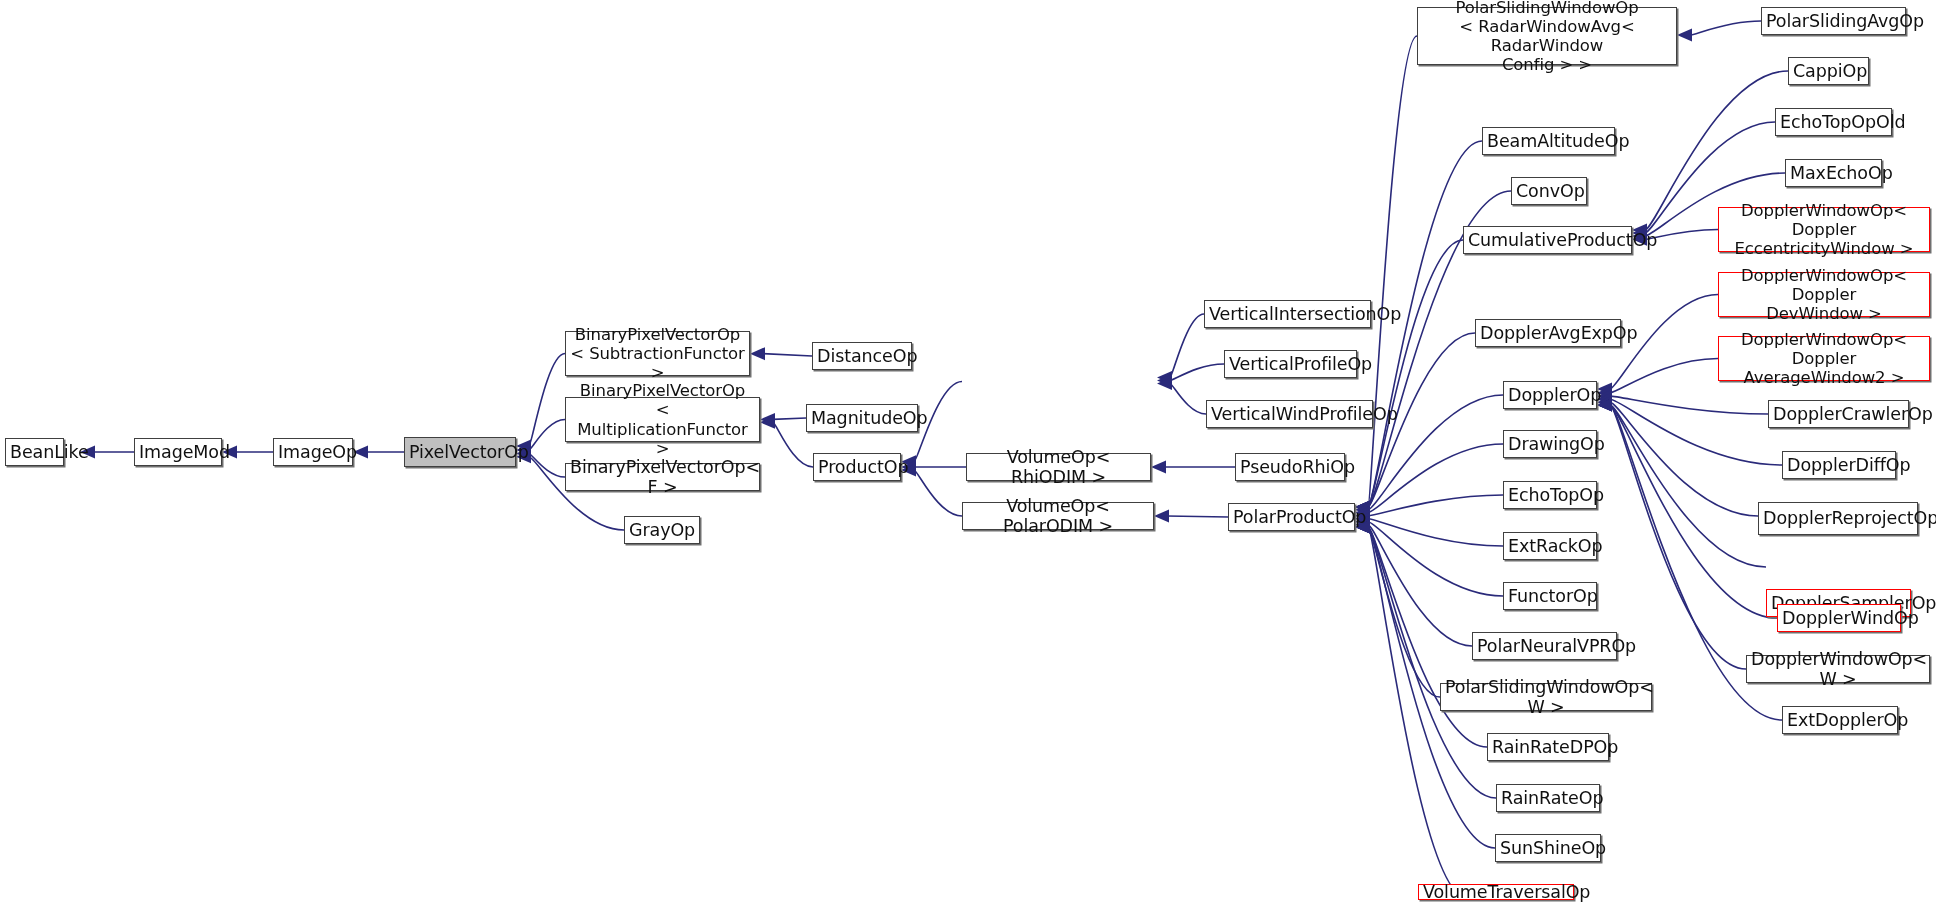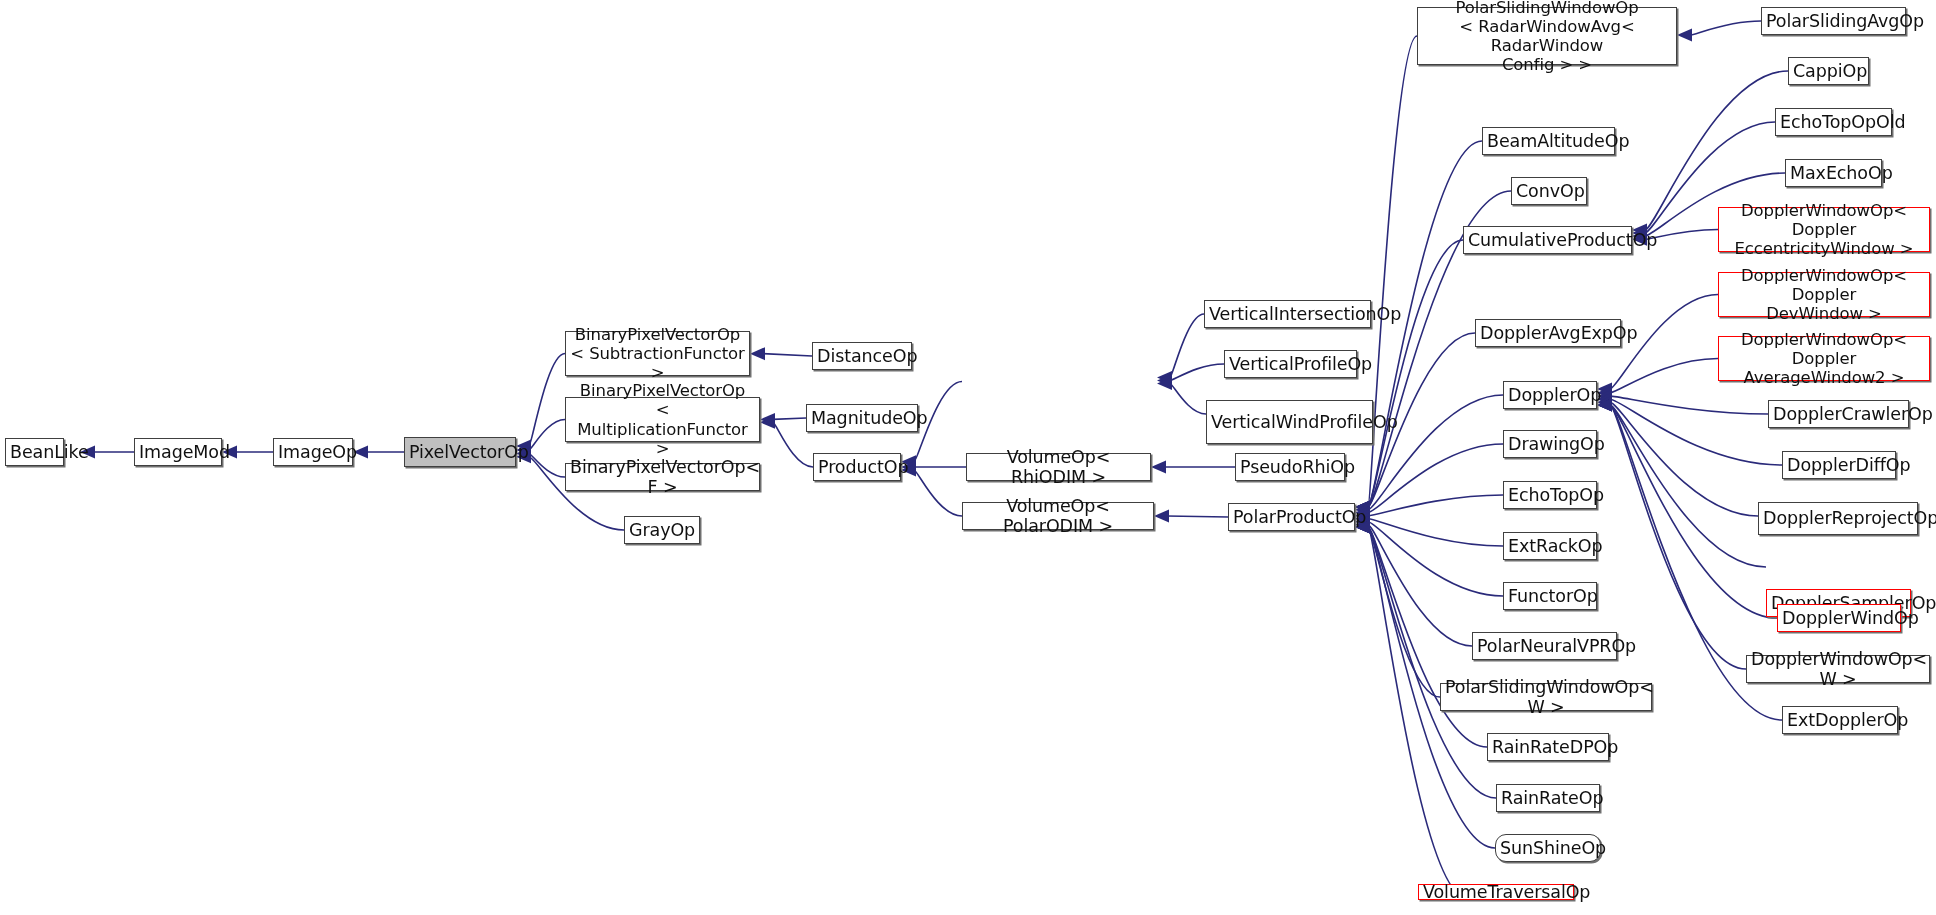--- a/index.html
+++ b/index.html
@@ -247,40 +247,40 @@
 &lt; MultiplicationFunctor &gt;</span></div>
     <div class="node" style="left: 565px; top: 463px; width: 195px; height: 28px;"><span>BinaryPixelVectorOp&lt; F &gt;</span></div>
     <div class="node" style="left: 624px; top: 516px; width: 76px; height: 28px;"><span>GrayOp</span></div>
     <div class="node" style="left: 812px; top: 342px; width: 100px; height: 28px;"><span>DistanceOp</span></div>
     <div class="node" style="left: 806px; top: 404px; width: 112px; height: 28px;"><span>MagnitudeOp</span></div>
     <div class="node" style="left: 813px; top: 453px; width: 88px; height: 28px;"><span>ProductOp</span></div>
     <div class="node" style="left: 966px; top: 453px; width: 185px; height: 28px;"><span>VolumeOp&lt; RhiODIM &gt;</span></div>
     <div class="node" style="left: 962px; top: 502px; width: 192px; height: 28px;"><span>VolumeOp&lt; PolarODIM &gt;</span></div>
     <div class="node" style="left: 1204px; top: 300px; width: 167px; height: 28px;"><span>VerticalIntersectionOp</span></div>
     <div class="node" style="left: 1224px; top: 350px; width: 133px; height: 28px;"><span>VerticalProfileOp</span></div>
-    <div class="node" style="left: 1206px; top: 400px; width: 167px; height: 44px;"><span>VerticalWindProfileOp</span></div>
+    <div class="node" style="left: 1206px; top: 400px; width: 167px; height: 28px;"><span>VerticalWindProfileOp</span></div>
     <div class="node" style="left: 1235px; top: 453px; width: 110px; height: 28px;"><span>PseudoRhiOp</span></div>
     <div class="node" style="left: 1228px; top: 503px; width: 127px; height: 28px;"><span>PolarProductOp</span></div>
     <div class="node" style="left: 1417px; top: 7px; width: 260px; height: 58px; font-size: 16.5px;"><span>PolarSlidingWindowOp
 &lt; RadarWindowAvg&lt; RadarWindow
 Config &gt; &gt;</span></div>
     <div class="node" style="left: 1482px; top: 127px; width: 133px; height: 28px;"><span>BeamAltitudeOp</span></div>
     <div class="node" style="left: 1511px; top: 177px; width: 76px; height: 28px;"><span>ConvOp</span></div>
     <div class="node" style="left: 1463px; top: 226px; width: 169px; height: 28px;"><span>CumulativeProductOp</span></div>
     <div class="node" style="left: 1475px; top: 319px; width: 146px; height: 28px;"><span>DopplerAvgExpOp</span></div>
     <div class="node" style="left: 1503px; top: 381px; width: 94px; height: 28px;"><span>DopplerOp</span></div>
     <div class="node" style="left: 1503px; top: 430px; width: 94px; height: 28px;"><span>DrawingOp</span></div>
     <div class="node" style="left: 1503px; top: 481px; width: 94px; height: 28px;"><span>EchoTopOp</span></div>
     <div class="node" style="left: 1503px; top: 532px; width: 94px; height: 28px;"><span>ExtRackOp</span></div>
     <div class="node" style="left: 1503px; top: 582px; width: 94px; height: 28px;"><span>FunctorOp</span></div>
     <div class="node" style="left: 1472px; top: 632px; width: 145px; height: 28px;"><span>PolarNeuralVPROp</span></div>
     <div class="node" style="left: 1440px; top: 683px; width: 212px; height: 28px;"><span>PolarSlidingWindowOp&lt; W &gt;</span></div>
     <div class="node" style="left: 1487px; top: 733px; width: 122px; height: 28px;"><span>RainRateDPOp</span></div>
     <div class="node" style="left: 1496px; top: 784px; width: 104px; height: 28px;"><span>RainRateOp</span></div>
-    <div class="node" style="left: 1495px; top: 834px; width: 106px; height: 28px; border-radius: 11px;"><span>SunShineOp</span></div>
+    <div class="node" style="left: 1495px; top: 834px; width: 106px; height: 28px;"><span>SunShineOp</span></div>
     <div class="node red" style="left: 1418px; top: 884px; width: 156px; height: 16px;"><span>VolumeTraversalOp</span></div>
     <div class="node" style="left: 1761px; top: 7px; width: 145px; height: 28px; justify-content: flex-end;"><span>PolarSlidingAvgOp</span></div>
     <div class="node" style="left: 1788px; top: 57px; width: 81px; height: 28px;"><span>CappiOp</span></div>
     <div class="node" style="left: 1775px; top: 108px; width: 117px; height: 28px;"><span>EchoTopOpOld</span></div>
     <div class="node" style="left: 1785px; top: 159px; width: 97px; height: 28px;"><span>MaxEchoOp</span></div>
     <div class="node red" style="left: 1718px; top: 207px; width: 212px; height: 45px; font-size: 16.5px;"><span>DopplerWindowOp&lt; Doppler
 EccentricityWindow &gt;</span></div>
     <div class="node red" style="left: 1718px; top: 272px; width: 212px; height: 45px; font-size: 16.5px;"><span>DopplerWindowOp&lt; Doppler
 DevWindow &gt;</span></div>
     <div class="node red" style="left: 1718px; top: 336px; width: 212px; height: 45px; font-size: 16.5px;"><span>DopplerWindowOp&lt; Doppler

